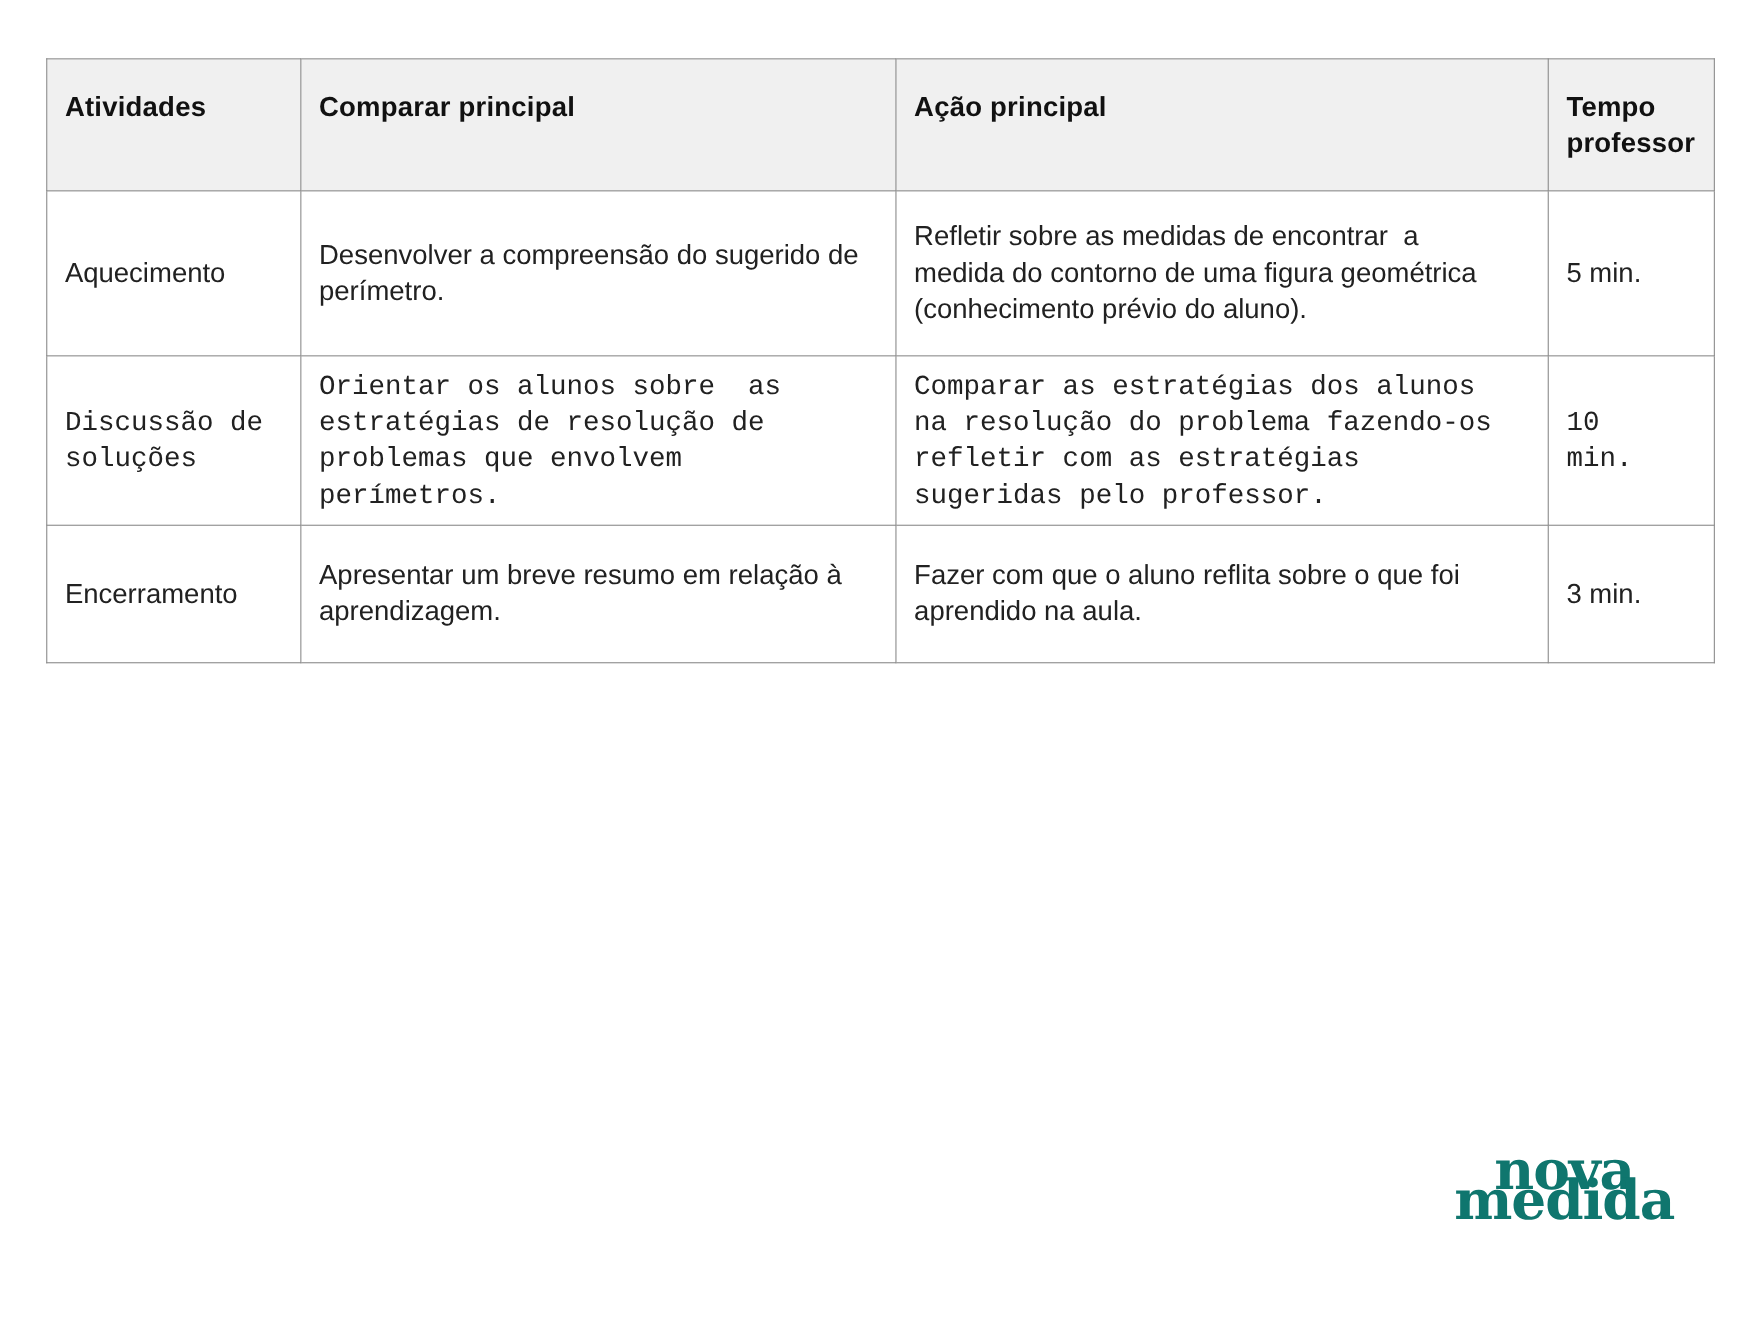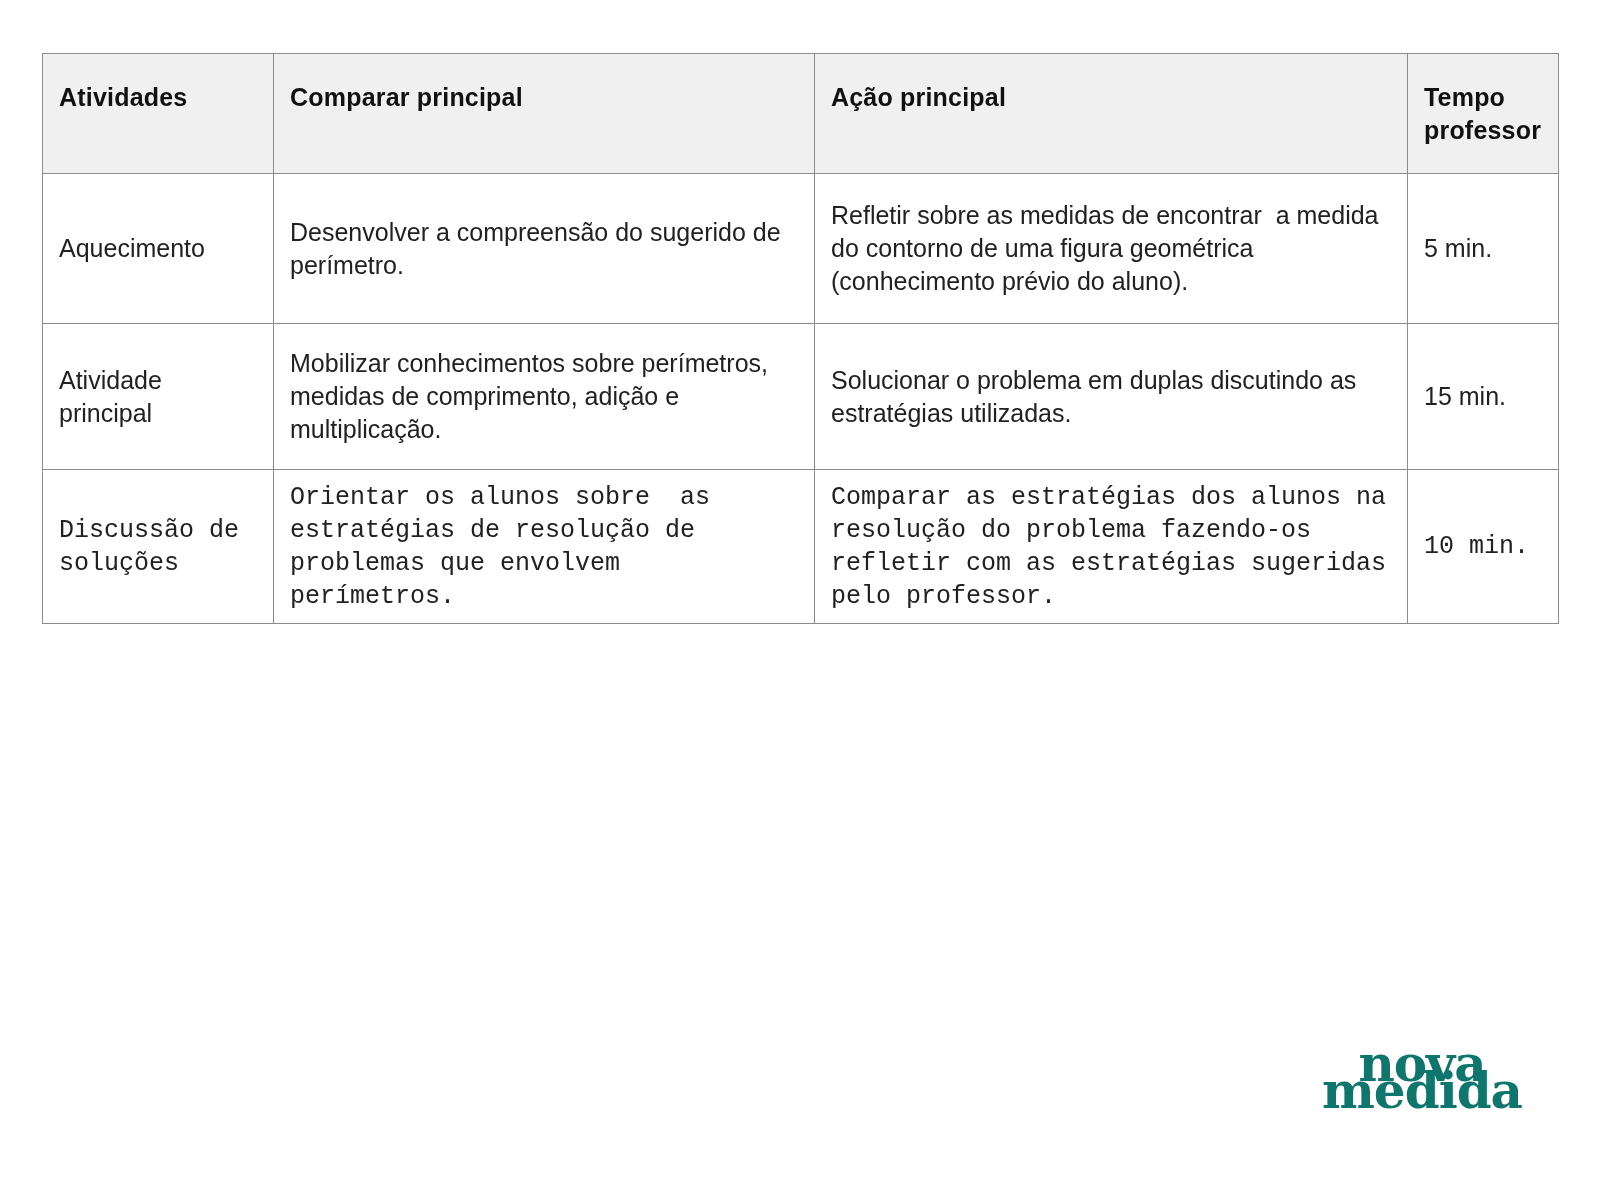--- a/index.html
+++ b/index.html
@@ -15,21 +15,21 @@
     position: absolute;
     left: 42px; top: 53px;
     width: 1516px;
     border-collapse: collapse;
     table-layout: fixed;
   }
   table.plan th, table.plan td {
     border: 1px solid #8c8c8c;
     font-size: 25px;
     line-height: 1.32;
-    padding: 10px 16px 10px 16px;
+    padding: 10px 32px 10px 16px;
   }
   table.plan th {
     background: #f0f0f0;
     text-align: left;
     vertical-align: top;
     font-weight: bold;
     color: #111111;
     padding-top: 27px;
     letter-spacing: 0.2px;
   }
@@ -77,31 +77,31 @@
         <th>Tempo professor</th>
       </tr>
     </thead>
     <tbody>
       <tr style="height:150px;">
         <td>Aquecimento</td>
         <td class="wrap-cell">Desenvolver a compreensão do sugerido de perímetro.</td>
         <td class="wrap-cell">Refletir sobre as medidas de encontrar  a medida do contorno de uma figura geométrica (conhecimento prévio do aluno).</td>
         <td>5 min.</td>
       </tr>
-      <tr style="height:146px;">
-        <td>Atividade principal</td>
-        <td class="wrap-cell">Mobilizar conhecimentos sobre perímetros, medidas de comprimento, adição e multiplicação.</td>
-        <td class="wrap-cell">Solucionar o problema em duplas discutindo as estratégias utilizadas.</td>
-        <td>15 min.</td>
-      </tr>
       <tr style="height:154px;font-family:Liberation Mono, monospace;">
         <td>Discussão de soluções</td>
         <td class="wrap-cell">Orientar os alunos sobre  as estratégias de resolução de problemas que envolvem perímetros.</td>
         <td class="wrap-cell">Comparar as estratégias dos alunos na resolução do problema fazendo-os refletir com as estratégias sugeridas pelo professor.</td>
         <td>10 min.</td>
+      </tr>
+      <tr style="height:125px;">
+        <td>Encerramento</td>
+        <td class="wrap-cell">Apresentar um breve resumo em relação à aprendizagem.</td>
+        <td class="wrap-cell">Fazer com que o aluno reflita sobre o que foi aprendido na aula.</td>
+        <td>3 min.</td>
       </tr>
     </tbody>
   </table>
 
   <div class="logo">
     <div>nova</div>
     <div>medida</div>
   </div>
 
 </div>

